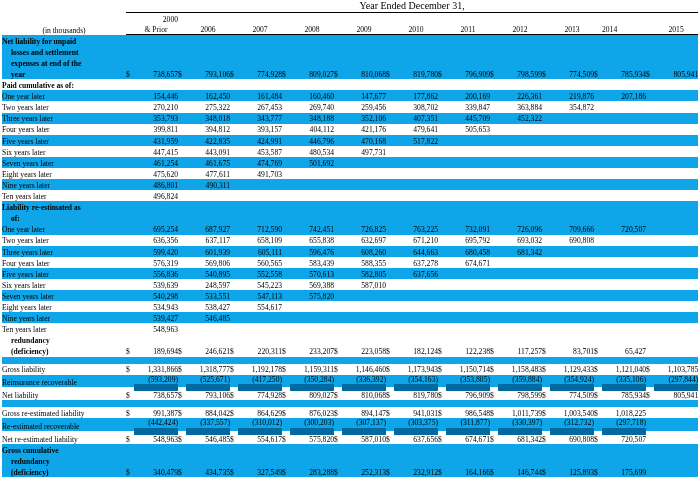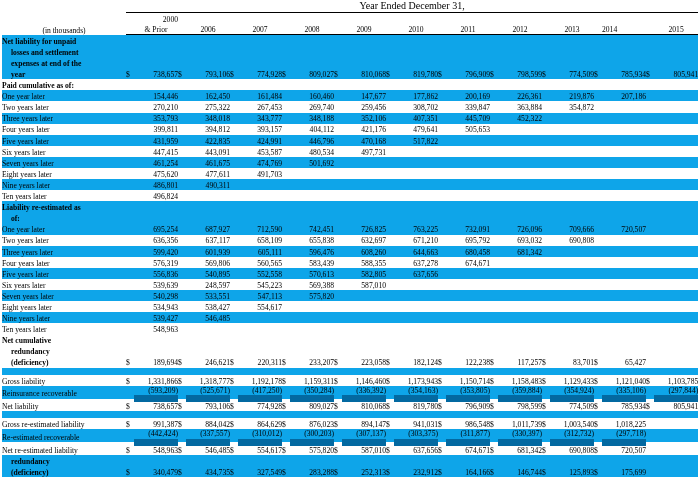--- a/index.html
+++ b/index.html
@@ -839,45 +839,20 @@
           <td class="sym"></td>
           <td class="num"></td>
           <td class="sym"></td>
           <td class="num"></td>
           <td class="sym"></td>
           <td class="num"></td>
           <td class="sym"></td>
           <td class="num"></td>
         </tr>
         <tr class="row">
-          <td class="lbl b">Net cumulative</td>
-          <td></td>
-          <td></td>
-          <td></td>
-          <td></td>
-          <td></td>
-          <td></td>
-          <td></td>
-          <td></td>
-          <td></td>
-          <td></td>
-          <td></td>
-          <td></td>
-          <td></td>
-          <td></td>
-          <td></td>
-          <td></td>
-          <td></td>
-          <td></td>
-          <td></td>
-          <td></td>
-          <td></td>
-          <td></td>
-        </tr>
-        <tr class="row">
           <td class="lbl b ind">redundancy</td>
           <td></td>
           <td></td>
           <td></td>
           <td></td>
           <td></td>
           <td></td>
           <td></td>
           <td></td>
           <td></td>
@@ -1068,20 +1043,45 @@
           <td class="sym">$</td>
           <td class="num">674,671</td>
           <td class="sym">$</td>
           <td class="num">681,342</td>
           <td class="sym">$</td>
           <td class="num">690,808</td>
           <td class="sym">$</td>
           <td class="num">720,507</td>
           <td class="sym"></td>
           <td class="num"></td>
+        </tr>
+        <tr class="row shade">
+          <td class="lbl b">Gross cumulative</td>
+          <td></td>
+          <td></td>
+          <td></td>
+          <td></td>
+          <td></td>
+          <td></td>
+          <td></td>
+          <td></td>
+          <td></td>
+          <td></td>
+          <td></td>
+          <td></td>
+          <td></td>
+          <td></td>
+          <td></td>
+          <td></td>
+          <td></td>
+          <td></td>
+          <td></td>
+          <td></td>
+          <td></td>
+          <td></td>
         </tr>
         <tr class="row shade">
           <td class="lbl b ind">redundancy</td>
           <td></td>
           <td></td>
           <td></td>
           <td></td>
           <td></td>
           <td></td>
           <td></td>

